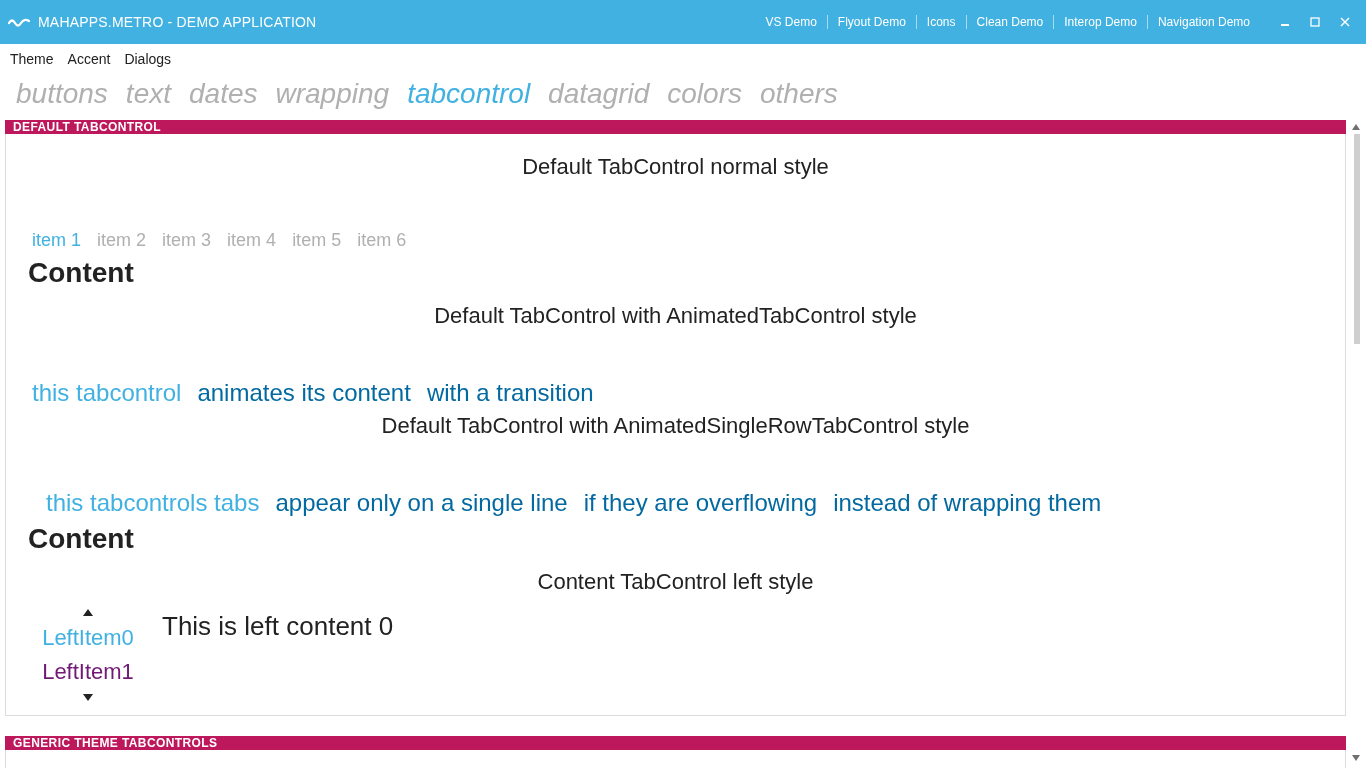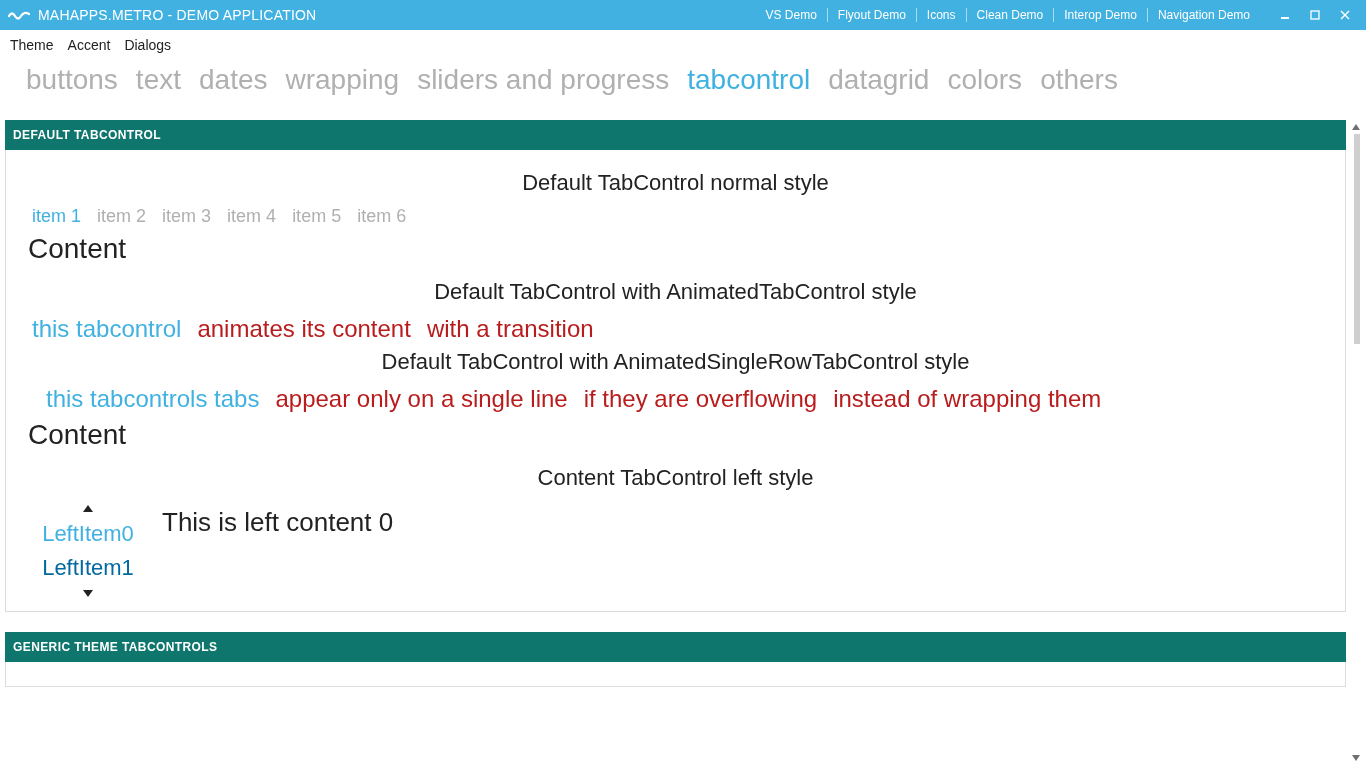--- a/index.html
+++ b/index.html
@@ -5,21 +5,21 @@
   * { box-sizing: border-box; margin: 0; padding: 0; }
   body {
     font-family: "Segoe UI", Arial, sans-serif;
     background: #fff;
     width: 1366px;
     height: 768px;
     overflow: hidden;
     position: relative;
   }
   .titlebar {
-    height: 30px;
+    height: 44px;
     background: #41b1e1;
     color: #fff;
     display: flex;
     align-items: center;
     padding: 0 6px 0 8px;
     font-size: 14px;
   }
   .titlebar .logo {
     width: 22px; height: 14px; margin-right: 8px;
     display:flex; align-items:center; justify-content:center;
@@ -45,79 +45,80 @@
     height: 30px;
     display: flex; align-items: center;
     padding: 0 10px;
     gap: 14px;
     font-size: 14px;
     color: #222;
   }
   .menubar .menuitem { cursor: pointer; }
   .maintabs {
     display: flex; align-items: baseline;
-    padding: 4px 8px 6px 26px;
+    padding: 4px 8px 6px 16px;
     gap: 18px;
     font-size: 28px;
     font-weight: 300;
     color: #b0b0b0;
+    font-style: italic;
   }
   .maintabs .maintab { cursor: pointer; }
   .maintabs .maintab.active { color: #41b1e1; }
   .content-area {
     position: absolute;
     top: 120px; left: 5px; right: 20px; bottom: 0;
     overflow: hidden;
   }
   .scrollbar {
     position: absolute;
     top: 120px; right: 3px; bottom: 3px;
     width: 14px;
     display: flex; flex-direction: column;
     align-items: center;
   }
   .scrollbar .arr { width: 14px; height: 14px; display:flex;align-items:center;justify-content:center; cursor:pointer;}
   .scrollbar .track { flex:1; width: 8px; background: transparent; position: relative;}
   .scrollbar .thumb { position:absolute; top:0; left:2px; width:6px; height:210px; background:#cfcfcf; border-radius:0;}
   .group-header {
-    background: #0f766e; color: #fff;
+    background: #be185d; color: #fff;
     font-size: 12px; font-weight: 700;
-    padding: 8px 8px;
+    padding: 0 8px;
     letter-spacing: 0.4px;
   }
   .group-body {
     border: 1px solid #dcdcdc;
     border-top: none;
     padding: 14px 22px 10px 22px;
   }
   .section-title {
     text-align: center;
     font-size: 22px;
     color: #222;
     font-weight: 400;
     margin: 6px 0 10px 0;
   }
   .subtabs {
     display: flex; gap: 16px;
     font-size: 18px; color: #b0b0b0;
     margin: 0 0 6px 4px;
   }
-  .subtabs .subtab { cursor: pointer; }
+  .subtabs .subtab { cursor: pointer; margin-top: 40px; }
   .subtabs .subtab.active { color: #41b1e1; }
   .subtabs.big { font-size: 24px; font-weight: 300; }
-  .subtabs.big .subtab { color:#b91c1c; }
+  .subtabs.big .subtab { color:#0369a1; }
   .subtabs.big .subtab.active { color:#41b1e1; }
   .content-label {
-    font-size: 28px; font-weight: 400; color: #222;
+    font-size: 28px; font-weight: 700; color: #222;
     margin: 4px 0 14px 0;
   }
   .leftblock { display:flex; gap:14px; position:relative; margin-top:4px;}
   .leftcol { display:flex; flex-direction:column; align-items:center; width:120px;}
   .leftcol .arrv { height:16px; display:flex;align-items:center;justify-content:center; cursor:pointer;}
-  .leftcol .lefttab { font-size:22px; color:#0369a1; cursor:pointer; margin:4px 0;}
+  .leftcol .lefttab { font-size:22px; color:#701a75; cursor:pointer; margin:4px 0;}
   .leftcol .lefttab.active { color:#41b1e1; }
   .leftcontent { font-size:26px; color:#222; padding-top:6px;}
   .group2 { margin-top: 20px; }
 </style>
 </head>
 <body>
 
 <div class="titlebar">
   <span class="logo">
     <svg width="22" height="12" viewBox="0 0 22 12">
@@ -158,21 +159,20 @@
   <span class="menuitem">Theme</span>
   <span class="menuitem">Accent</span>
   <span class="menuitem">Dialogs</span>
 </div>
 
 <div class="maintabs">
   <span class="maintab">buttons</span>
   <span class="maintab">text</span>
   <span class="maintab">dates</span>
   <span class="maintab">wrapping</span>
-  <span class="maintab">sliders and progress</span>
   <span class="maintab active">tabcontrol</span>
   <span class="maintab">datagrid</span>
   <span class="maintab">colors</span>
   <span class="maintab">others</span>
 </div>
 
 <div class="scrollbar">
   <div class="arr">
       <svg width="10" height="8">
         <polygon points="5,1 9,7 1,7" fill="#707070"></polygon>

